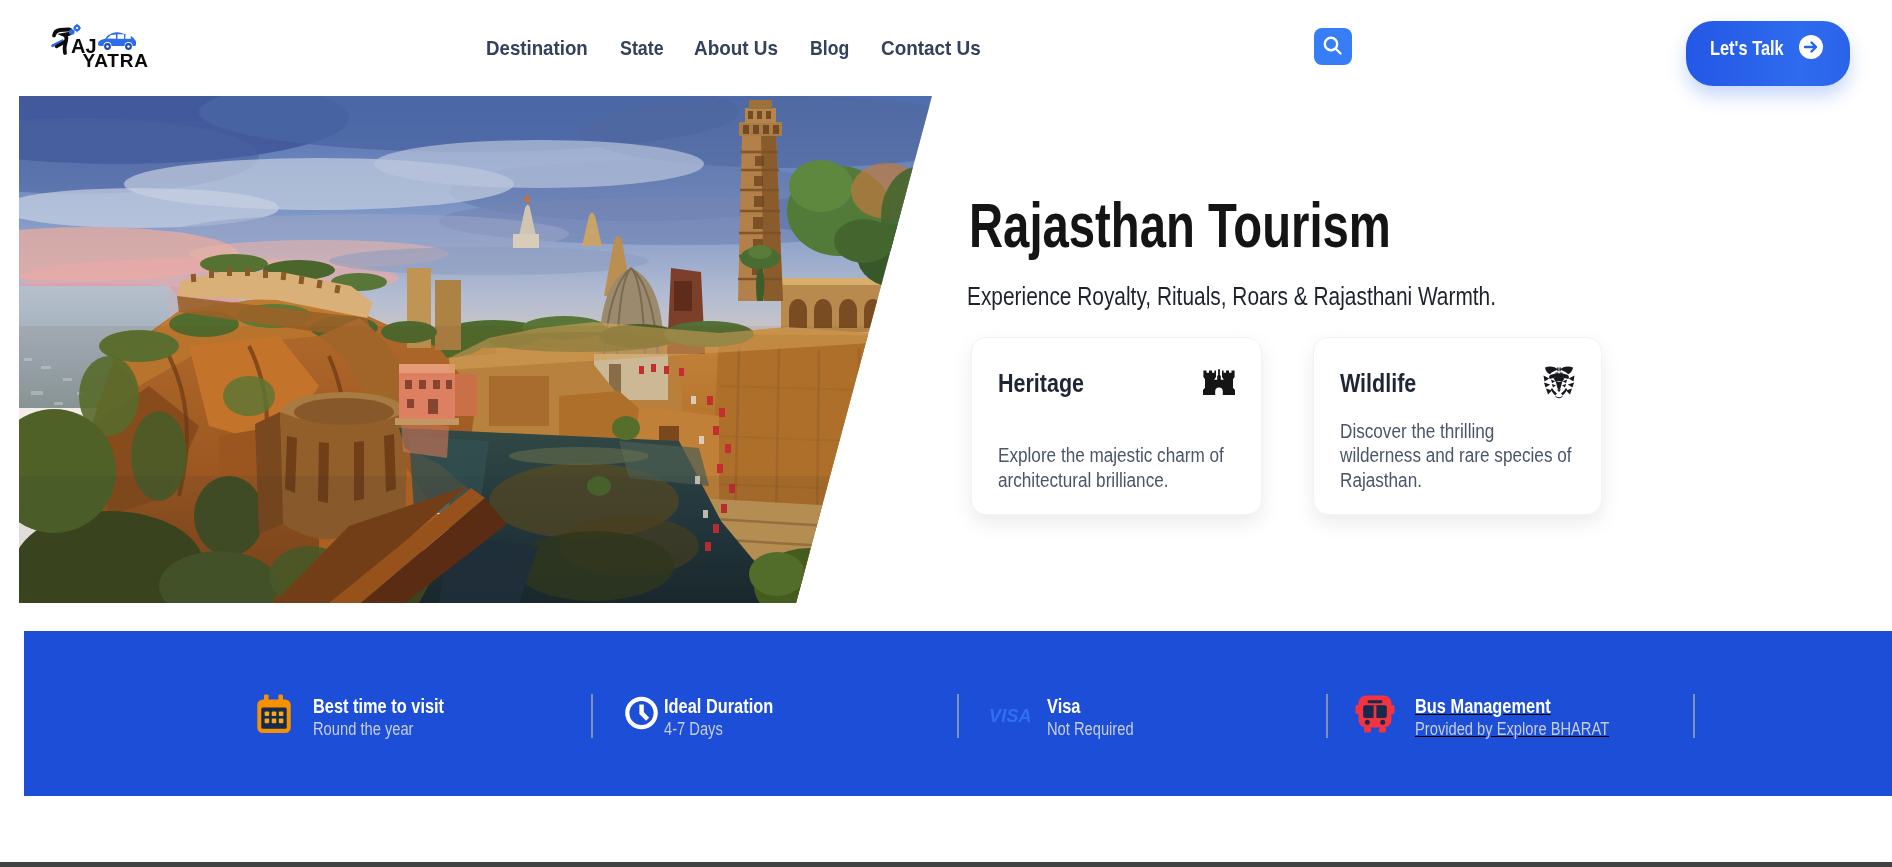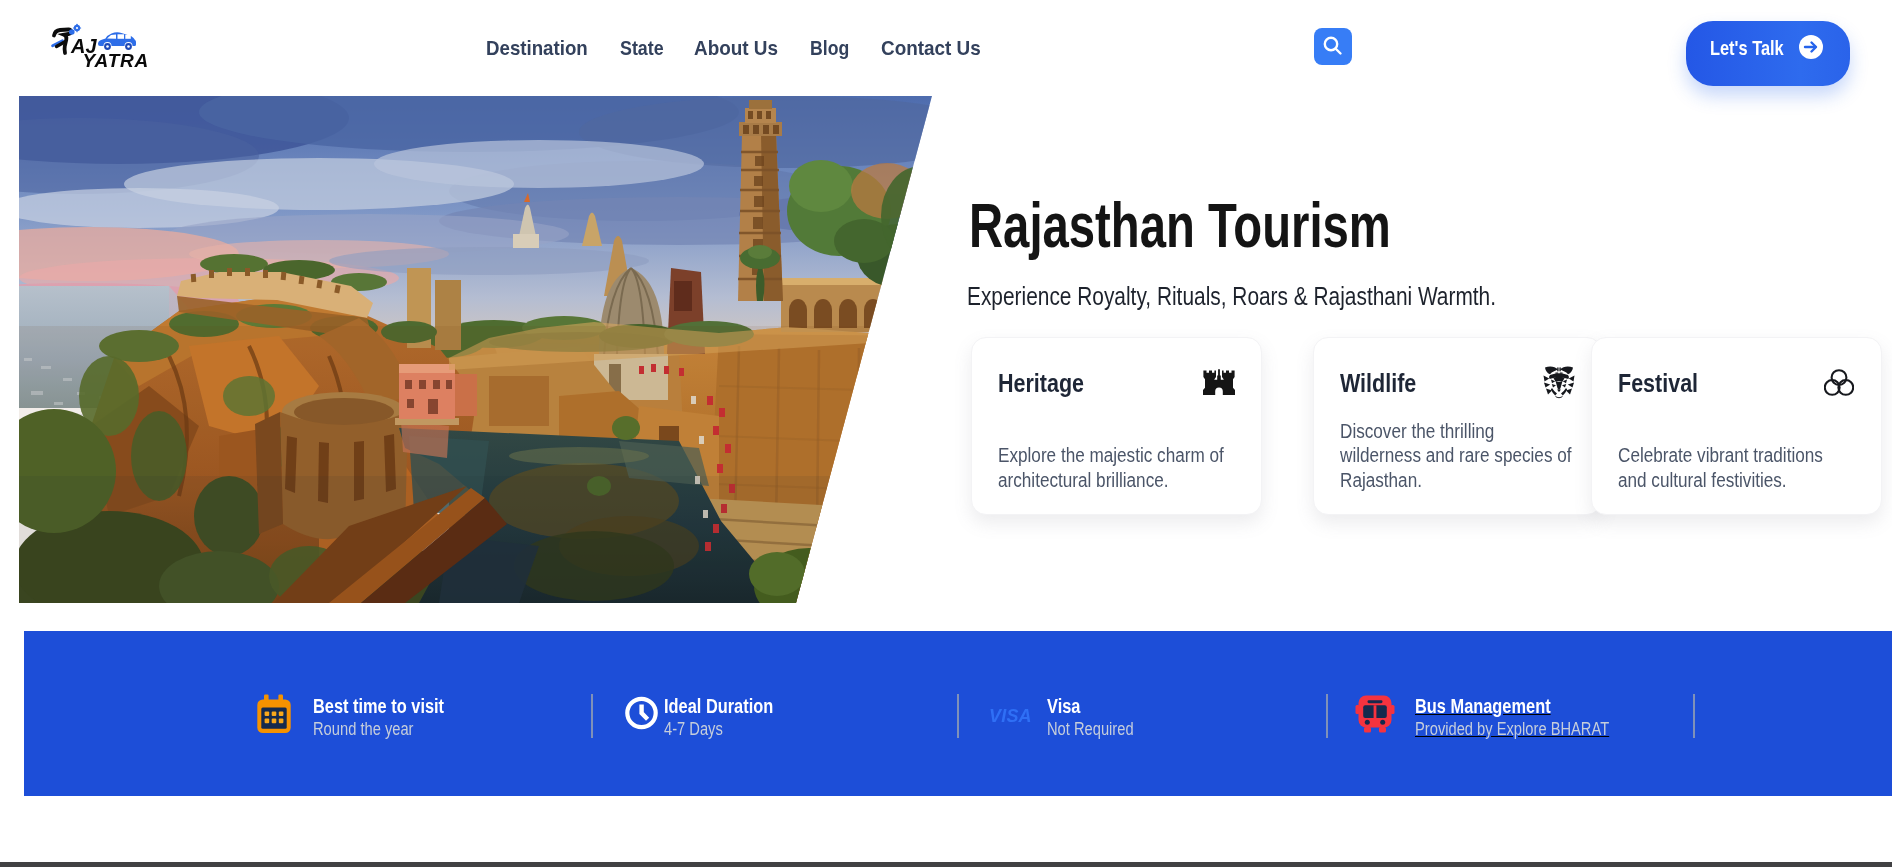--- a/index.html
+++ b/index.html
@@ -41,21 +41,21 @@
   
   #tooltip { position:absolute; left:0; top:839px; width:296px; height:25px; background:#4d4d4f;
     border-radius:0 6px 0 0; color:#dde5f0; font-size:16.2px; line-height:25px; }
   #tooltip span { display:inline-block; transform:scaleX(0.96); transform-origin:left center; padding-left:7px; white-space:nowrap; }
   #bstrip { position:absolute; left:0; top:862px; width:1892px; height:5px; background:#414143; }
 </style>
 </head>
 <body>
 <div id="page">
 
-  <div class="abs" id="logo" style="left:48px; top:20px; width:100px; height:50px;font-style:italic;">
+  <div class="abs" id="logo" style="left:48px; top:20px; width:100px; height:50px;">
     <svg width="100" height="50" viewBox="0 0 100 50">
       <path d="M4.6,25.8 L14.5,20.8" stroke="#2d6de8" stroke-width="2.8" stroke-linecap="round" fill="none"></path>
       <path d="M6,15.5 Q7,10.5 12,10 L20.5,9.5 Q23,9.4 23,11.5 Q23,13.6 20.5,14 L16,14.8 Q19,16 18.3,19.5 L16.8,26 Q16.2,29 17,33" stroke="#0c0c0c" stroke-width="3.8" stroke-linecap="round" fill="none"></path>
       <path d="M16.5,22 L8.5,26.5" stroke="#0c0c0c" stroke-width="3.4" stroke-linecap="round" fill="none"></path>
       <circle cx="23.8" cy="12" r="2.8" fill="#2d6de8"></circle>
       <g fill="#2d6de8">
         <circle cx="29" cy="8" r="3.2"></circle>
         <rect x="28.4" y="3.8" width="1.2" height="2" rx="0.5"></rect>
         <rect x="28.4" y="10.2" width="1.2" height="2" rx="0.5"></rect>
         <rect x="24.8" y="7.4" width="2" height="1.2" rx="0.5"></rect>
@@ -441,33 +441,20 @@
           <path d="M24.2,18 L20,19.2 L23,21.6 Z"></path>
           <path d="M10,22 Q12.5,26 15,27.4 L13.2,29.6 Q10.5,27 8.8,23.6 Z"></path>
           <path d="M24,22 Q21.5,26 19,27.4 L20.8,29.6 Q23.5,27 25.2,23.6 Z"></path>
           <path d="M15.4,23.2 L18.6,23.2 L17.9,25.6 L16.1,25.6 Z"></path>
           <path d="M12.8,29.8 Q17,32.6 21.2,29.8 Q20.2,32 17,32.3 Q13.8,32 12.8,29.8 Z"></path>
         </g>
       </svg>
     </div>
     <div class="cb">Discover the thrilling<br>wilderness and rare species of<br>Rajasthan.</div>
   </div>
-  <div class="card" style="left:1591px; width:291px;">
-    <div class="ct">Festival</div>
-    <div class="cicon" id="icon-venn" style="left:232px; top:31px;">
-      <svg width="30" height="28" viewBox="0 0 30 28">
-        <g fill="none" stroke="#17191e" stroke-width="2.1">
-          <circle cx="15" cy="8.6" r="7.4"></circle>
-          <circle cx="8.2" cy="18.4" r="7.4"></circle>
-          <circle cx="21.8" cy="18.4" r="7.4"></circle>
-        </g>
-      </svg>
-    </div>
-    <div class="cb">Celebrate vibrant traditions<br>and cultural festivities.</div>
-  </div>
 
   <div id="band">
     <div class="bdiv" style="left:567px;"></div>
     <div class="bdiv" style="left:933px;"></div>
     <div class="bdiv" style="left:1302px;"></div>
     <div class="bdiv" style="left:1669px;"></div>
 
     <div class="bitem" style="left:233px; top:63px;" id="icon-cal">
       <svg width="34" height="40" viewBox="0 0 34 40">
         <g fill="#f69200">

